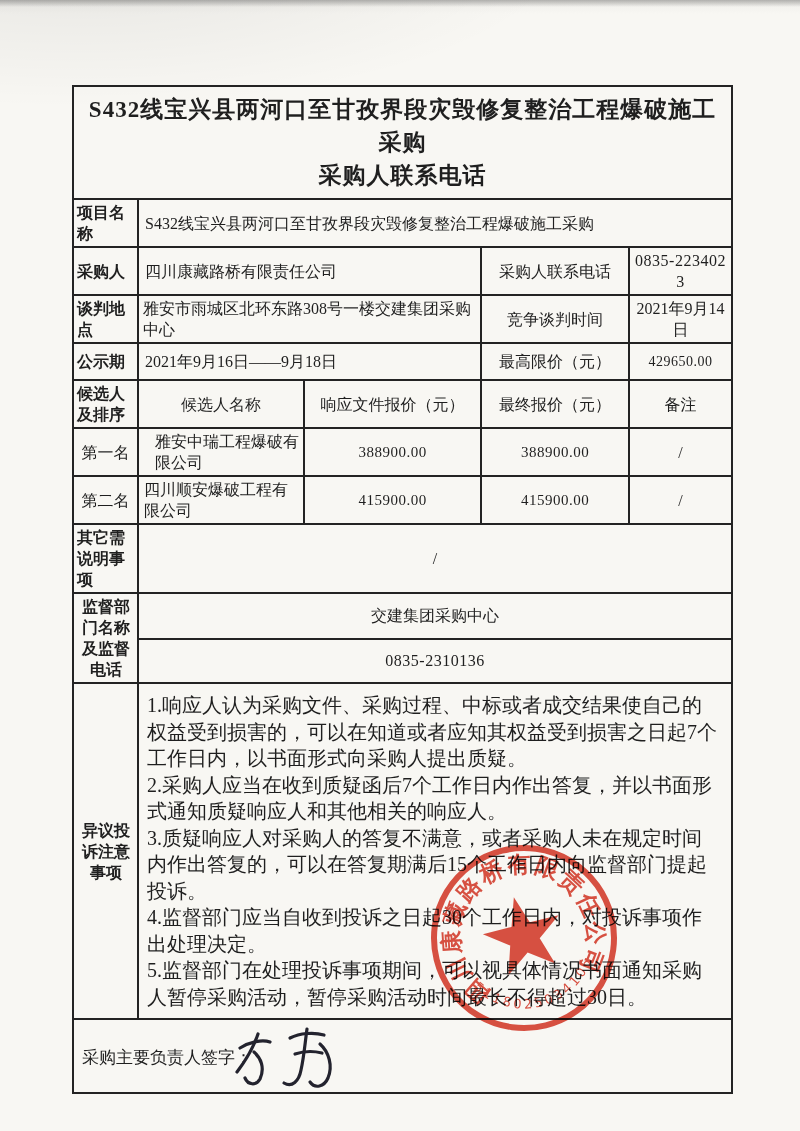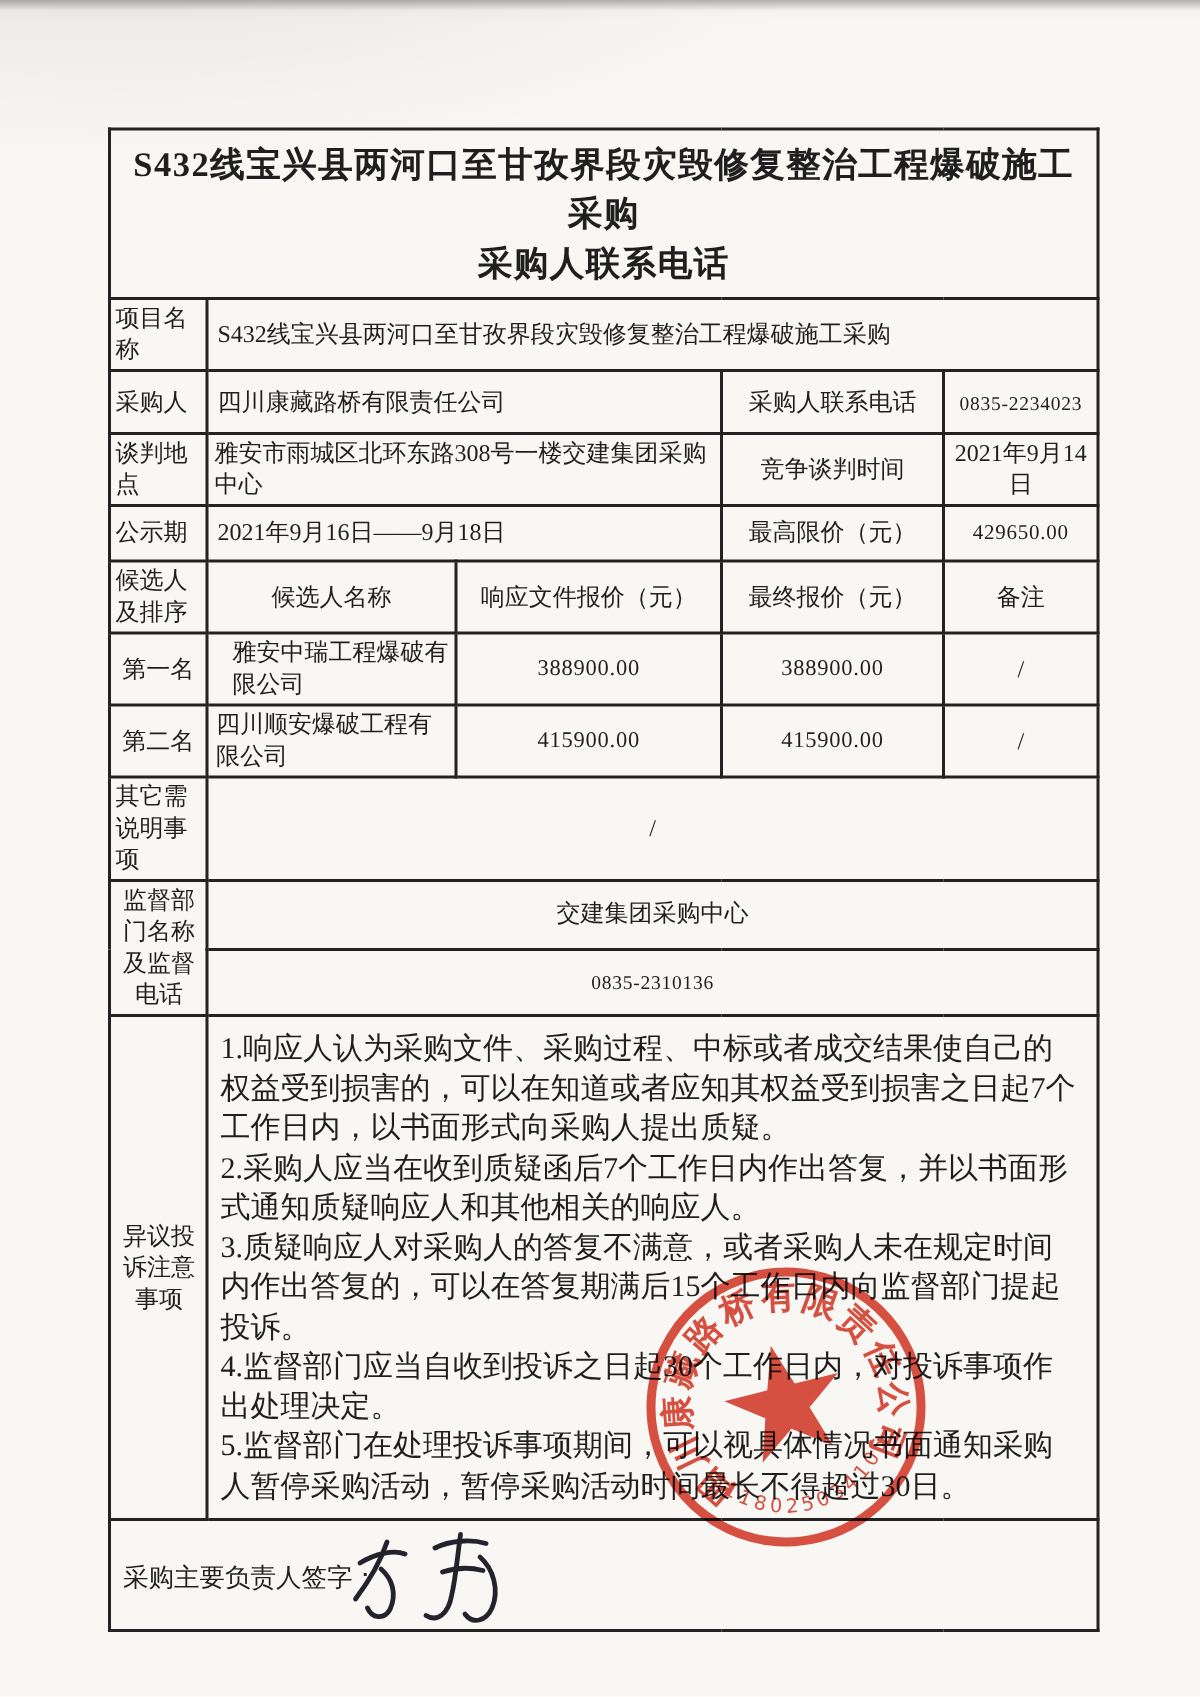--- a/index.html
+++ b/index.html
@@ -22,26 +22,26 @@
     padding:2px 4px;
     font-size:16px;line-height:21px;
     vertical-align:middle;
     word-break:break-all;
     background:transparent;
   }
   .title-cell{
     font-size:23px;font-weight:bold;text-align:center;line-height:33px;
     letter-spacing:1px;padding:6px 10px;
   }
-  .lbl{padding-left:3px;padding-right:2px;}
+  .lbl{padding-left:3px;padding-right:2px;font-weight:bold;}
   .lbl-center{text-align:center;}
   .val{padding-left:6px;}
   .center{text-align:center;padding-left:2px;padding-right:2px;}
   .num{font-size:14px;text-align:center;letter-spacing:.5px;}
-  .phone{font-size:13px;text-align:center;letter-spacing:.5px;}
+  .phone{font-size:16px;text-align:center;letter-spacing:.5px;}
   .objection-text{padding:8px 10px 8px 8px;font-size:20px;line-height:26.5px;text-align:left;}
   .sig-cell{position:relative;font-size:17px;padding-left:8px;}
   .sig-label{display:inline-block;padding-top:2px;text-align:right;}
   .sig-svg{position:absolute;left:158px;top:6px;}
   .stamp{
     position:absolute;left:426px;top:840px;width:196px;height:196px;
     mix-blend-mode:multiply;opacity:.88;pointer-events:none;
   }
   .sig-stroke{fill:none;stroke:#23232e;stroke-width:3.2;stroke-linecap:round;stroke-linejoin:round;}
 </style>

